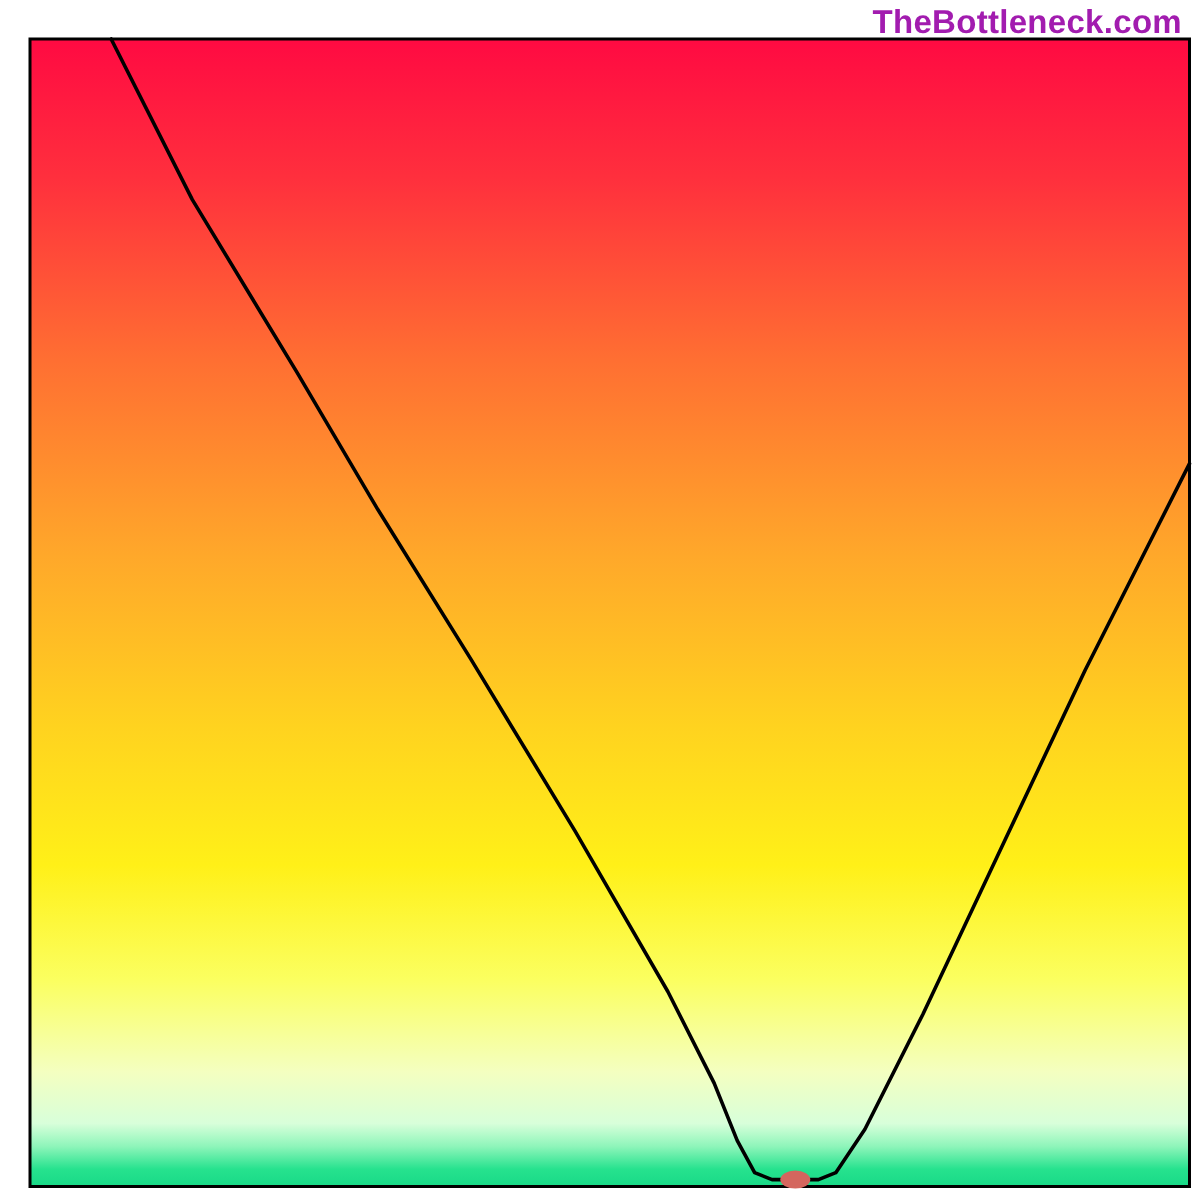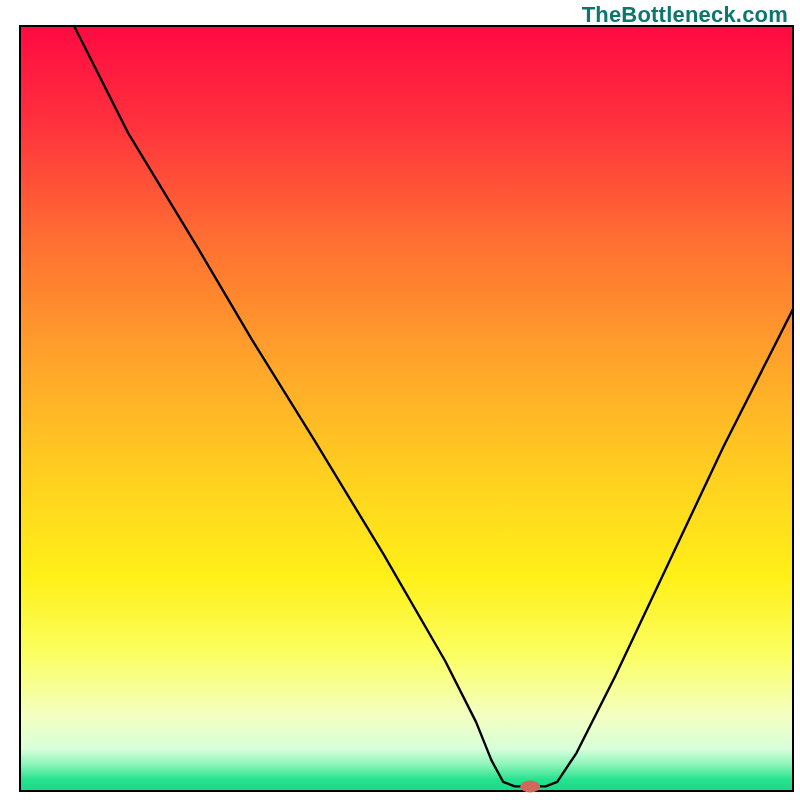--- a/index.html
+++ b/index.html
@@ -15,21 +15,21 @@
     width: 800px;
     height: 800px;
   }
   .watermark {
     position: absolute;
     top: 2px;
     right: 12px;
     font-family: Arial, Helvetica, sans-serif;
     font-size: 22px;
     font-weight: bold;
-    color: #0f766e;
+    color: #a21caf;
     letter-spacing: 0.2px;
   }
   svg {
     position: absolute;
     top: 0;
     left: 0;
   }
 </style>
 </head>
 <body>

